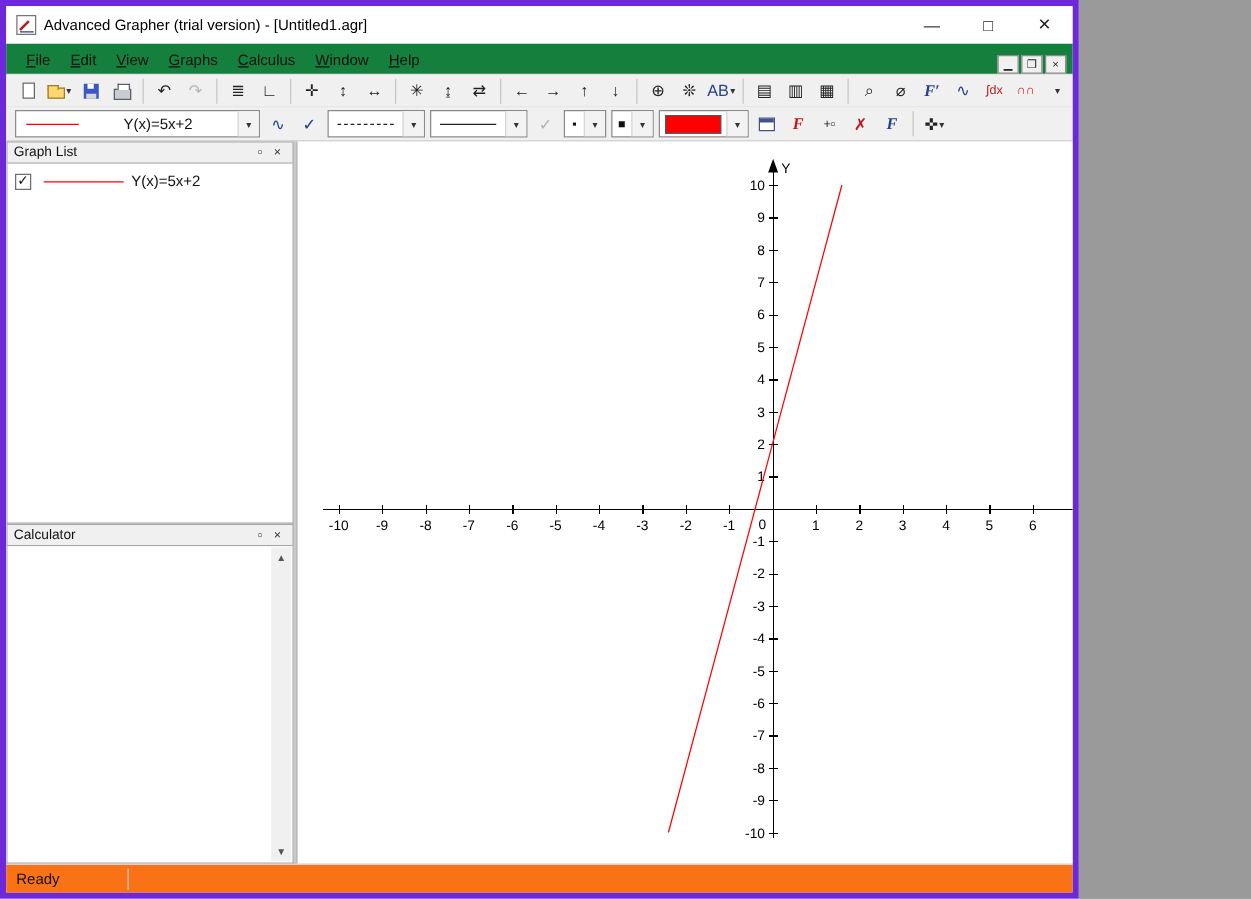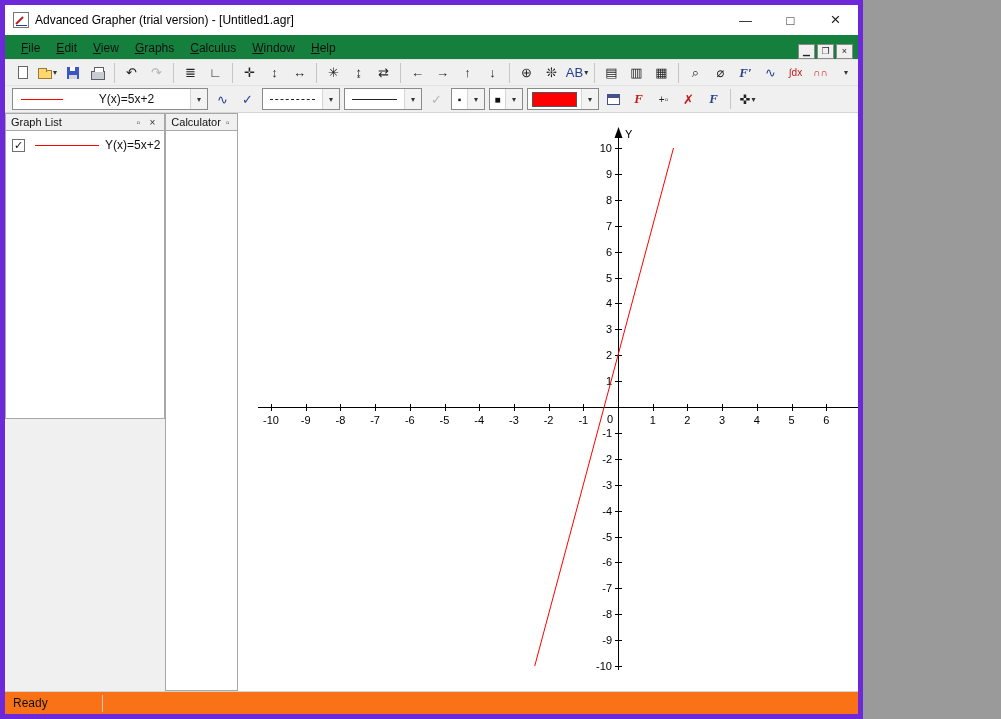--- a/index.html
+++ b/index.html
@@ -67,21 +67,21 @@
   .style-combo { width:78px; }
   .style-combo .sample { flex:1; height:0; margin:0 7px; border-top:1px solid #222; }
   .style-combo .sample.dashed { border-top-style:dashed; }
   .mini-combo { width:34px; }
   .mini-combo .glyph { flex:1; text-align:center; font-size:10px; }
   .color-combo { width:72px; }
   .color-swatch { flex:1; height:15px; margin:0 4px; background:#ff0000; border:1px solid #555; }
 
   
   .content { flex:1; display:flex; background:#c9c9c9; overflow:hidden; }
-  .sidebar { width:230px; background:#f0f0f0; display:flex; flex-direction:row; flex:0 0 auto; }
+  .sidebar { width:230px; background:#f0f0f0; display:flex; flex-direction:column; flex:0 0 auto; }
   .panel { display:flex; flex-direction:column; }
   .panel.graph-list-panel { height:306px; flex:0 0 auto; }
   .panel.calculator-panel { flex:1;border-radius:24px; }
   .panel-header { height:18px; background:#f0f0f0; border:1px solid #a8a8a8; display:flex; align-items:center;
                   padding:0 5px; font-size:11px; flex:0 0 auto; }
   .panel-header .ph-title { flex:1; }
   .panel-btn { width:14px; height:14px; display:flex; align-items:center; justify-content:center;
                font-size:10px; color:#333; }
   .panel-body { flex:1; background:#ffffff; border:1px solid #a8a8a8; border-top:none; position:relative; overflow:hidden; }
   .graph-item { display:flex; align-items:center; padding:7px 4px 0 6px; }

